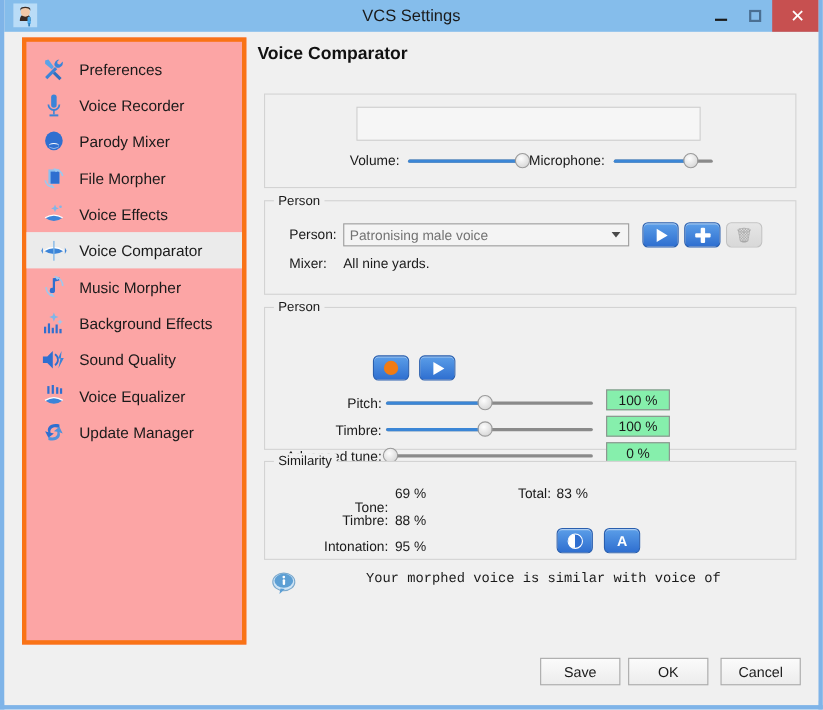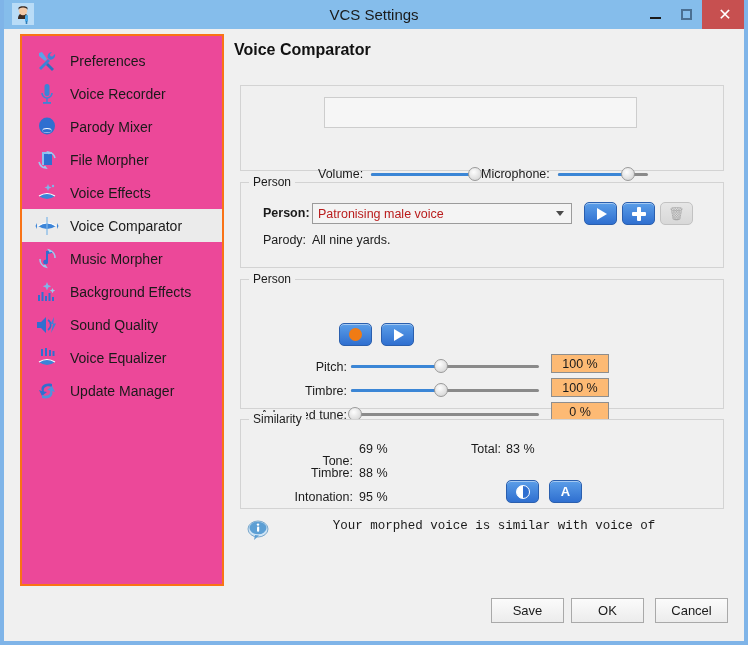--- a/index.html
+++ b/index.html
@@ -71,22 +71,22 @@
     left: 0; top: 29px;
     width: 740px; height: 608px;
     background: #f0f0f0;
   }
 
   
   .sidebar {
     position: absolute;
     left: 16px; top: 5px;
     width: 204px; height: 552px;
-    background: #ec4899;
-    border: 2px solid #f97316;
+    background: #fca5a5;
+    border: 4px solid #f97316;
     padding-top: 8px;
   }
   .side-item {
     height: 33px;
     display: flex;
     align-items: center;
     padding-left: 12px;
     font-size: 14px;
     color: #1a1a1a;
     cursor: default;
@@ -130,21 +130,21 @@
   
   #grp-display { left: 8px; top: 51px; width: 484px; height: 86px; }
   .display-box {
     position: absolute;
     left: 83px; top: 11px;
     width: 313px; height: 31px;
     background: #f6f6f6;
     border: 1px solid #cdcdcd;
   }
 
-  .slider-row { position: absolute; display: flex; align-items: center; margin-top: 28px; }
+  .slider-row { position: absolute; display: flex; align-items: center; }
   .slider-label { font-size: 12.5px; color: #1a1a1a; margin-right: 8px; white-space: nowrap; }
   .slider {
     position: relative;
     height: 16px;
     display: flex;
     align-items: center;
   }
   .track {
     position: absolute;
     left: 0; top: 7px;
@@ -173,21 +173,21 @@
   
   #grp-voice { left: 8px; top: 148px; width: 484px; height: 86px; }
   .row-label { font-size: 12.5px; color: #1a1a1a; }
   .combo {
     position: absolute;
     left: 71px; top: 20px;
     width: 260px; height: 21px;
     background: #f4f4f4;
     border: 1px solid #9b9b9b;
     font-size: 12.5px;
-    color: #b91c1c;
+    color: #737373;
     display: flex;
     align-items: center;
     padding-left: 5px;
   }
   .combo-arrow {
     position: absolute;
     right: 7px; top: 7px;
     width: 0; height: 0;
     border-left: 4px solid transparent;
     border-right: 4px solid transparent;
@@ -226,21 +226,21 @@
     background: linear-gradient(to right, #ffffff 0 50%, #2f6fd0 50% 100%);
     border: 1.5px solid #ffffff;
   }
   .trash-ico { color: #a8a8a8; font-size: 13px; }
 
   
   #grp-morpher { left: 8px; top: 245px; width: 484px; height: 130px; }
   .valbox {
     position: absolute;
     width: 58px; height: 19px;
-    background: #fdba74;
+    background: #86efac;
     border: 1px solid #8e8e8e;
     font-size: 12.5px;
     color: #1a1a1a;
     text-align: center;
     line-height: 18px;
   }
 
   
   #grp-sim { left: 8px; top: 385px; width: 484px; height: 90px; }
   .sim-item { position: absolute; font-size: 12.5px; color: #1a1a1a; white-space: nowrap; }
@@ -467,41 +467,41 @@
             <span class="track"></span>
             <span class="track-fill" style="width:76%;"></span>
             <span class="thumb" style="left:78%;"></span>
           </span>
         </div>
       </div>
 
       <div class="group" id="grp-voice">
         <div class="group-label">Person</div>
 
-        <div class="row-label" style="position:absolute; left:22px; top:23px;font-weight:bold;">Person:</div>
+        <div class="row-label" style="position:absolute; left:22px; top:23px;">Person:</div>
 
         <div class="combo">
           <span>Patronising male voice</span>
           <span class="combo-arrow"></span>
         </div>
 
         <div class="bluebtn wide" style="position:absolute; left:343px; top:19px;">
           <span class="play-tri"></span>
         </div>
         <div class="bluebtn wide" style="position:absolute; left:381px; top:19px; position:absolute;">
           <span style="position:relative; width:14px; height:14px; display:block;">
             <span class="plus-h" style="top:5px; left:0;"></span>
             <span class="plus-v" style="left:5px; top:0;"></span>
           </span>
         </div>
         <div class="bluebtn wide disabled" style="position:absolute; left:419px; top:19px;">
           <span class="trash-ico">🗑</span>
         </div>
 
-        <div class="row-label" style="position:absolute; left:22px; top:50px;">Parody:</div>
+        <div class="row-label" style="position:absolute; left:22px; top:50px;">Mixer:</div>
         <div class="row-label" style="position:absolute; left:71px; top:50px;">All nine yards.</div>
       </div>
 
       <div class="group" id="grp-morpher">
         <div class="group-label">Person</div>
 
         <div class="bluebtn wide" style="position:absolute; left:98px; top:43px;">
           <span class="rec-dot"></span>
         </div>
         <div class="bluebtn wide" style="position:absolute; left:140px; top:43px;">

